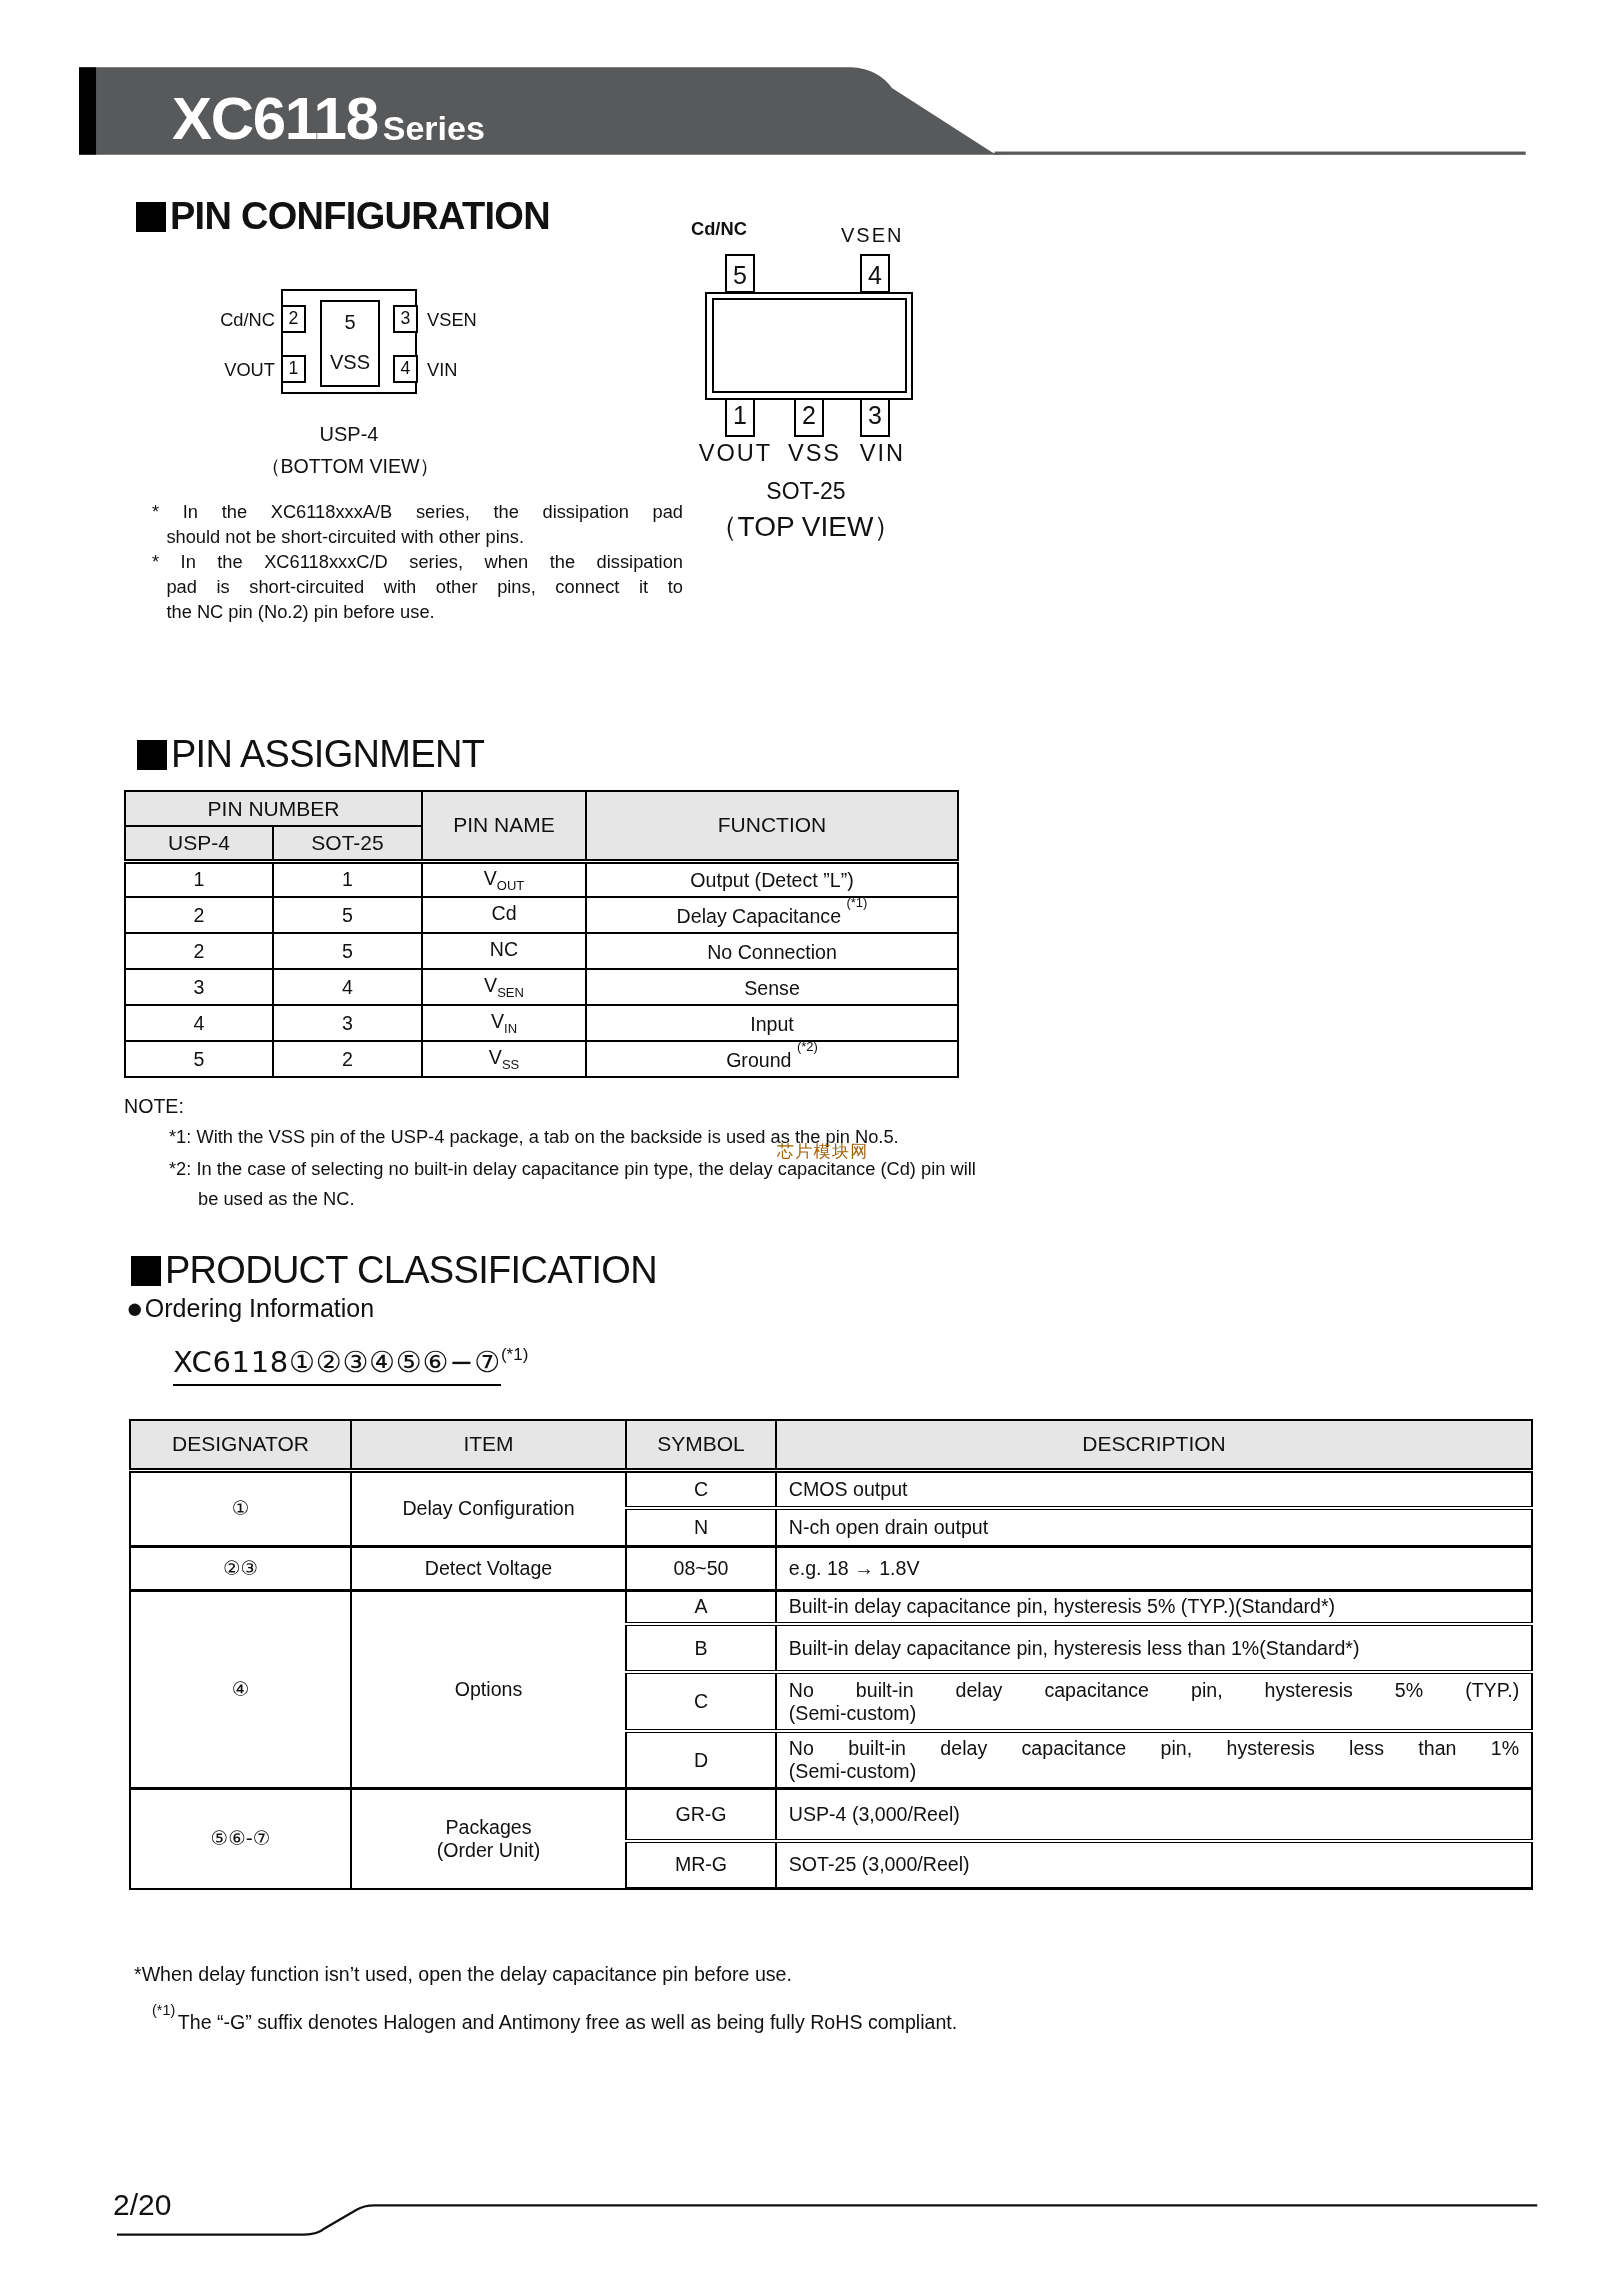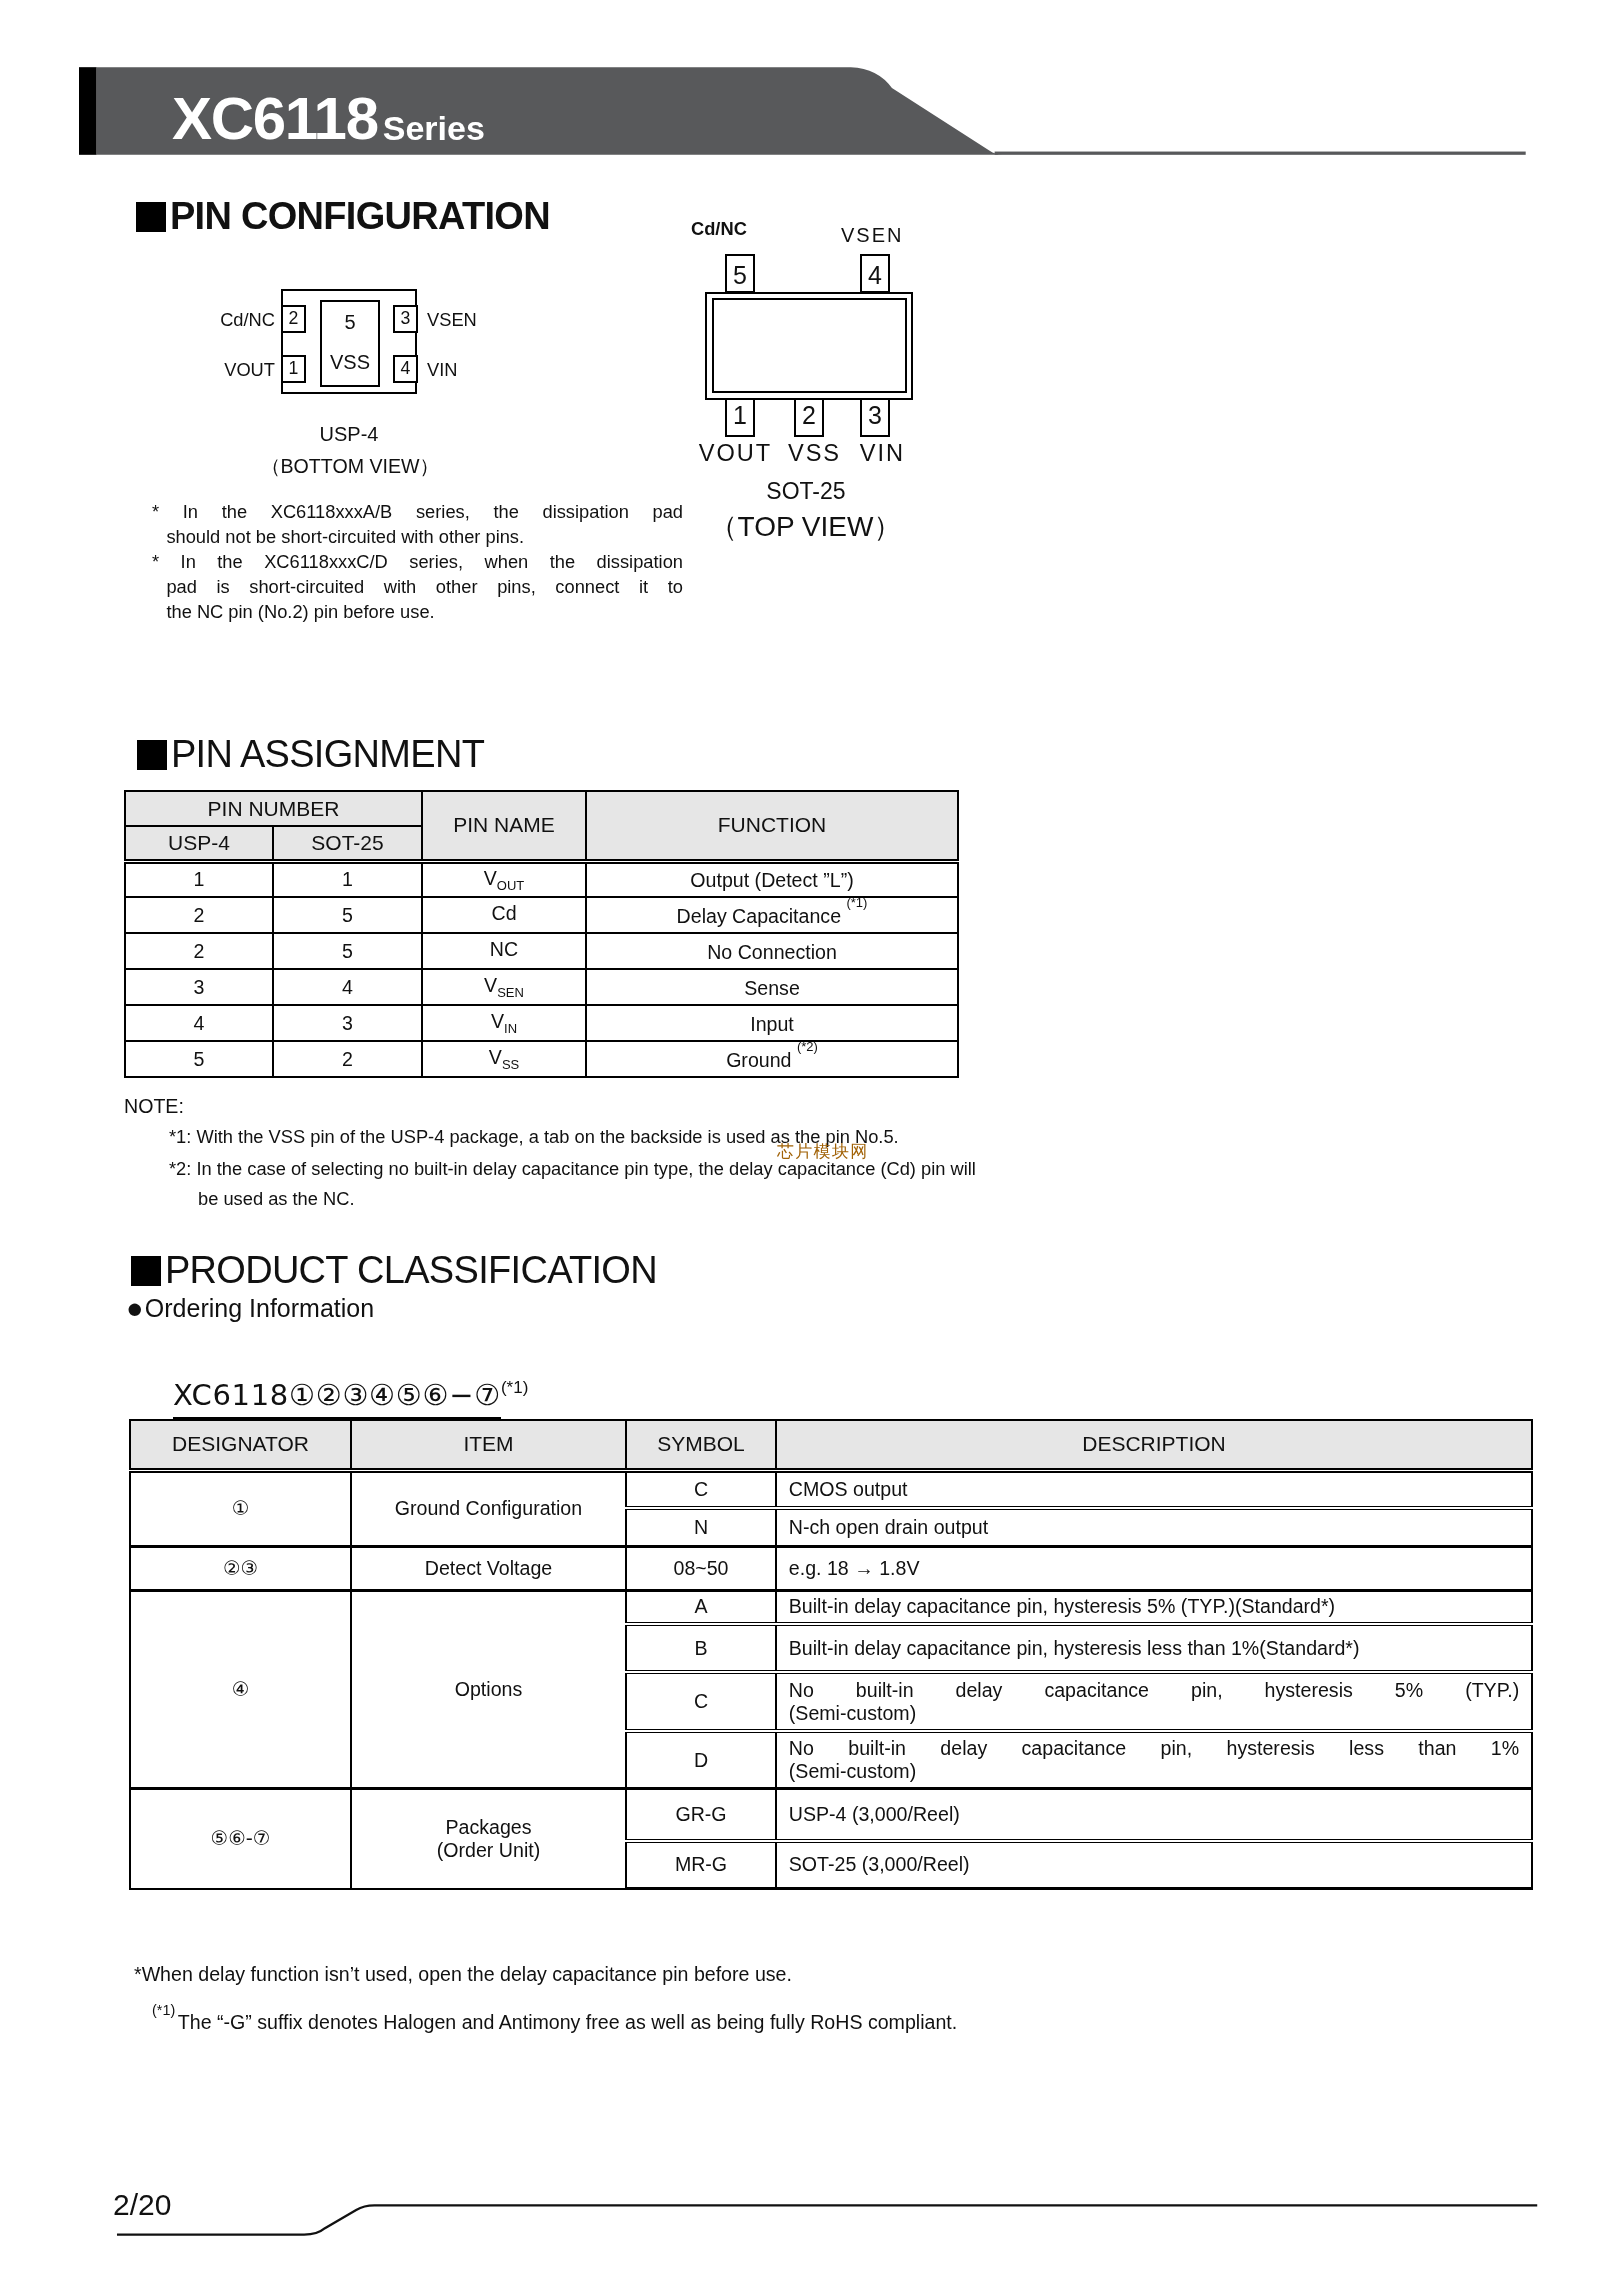--- a/index.html
+++ b/index.html
@@ -80,21 +80,21 @@
   
   .note-label { left:124px; top:1095px; font-size:19.6px; }
   .note-l1 { left:169px; top:1126px; font-size:18.3px; }
   .note-l2 { left:169px; top:1158px; font-size:18.3px; }
   .note-l3 { left:198px; top:1188px; font-size:18.3px; }
   .watermark { left:777px; top:1140px; font-size:17px; color:#a16207; letter-spacing:1.3px; font-family:Liberation Serif, serif; }
 
   
   .ordering-head { left:126px; top:1294px; font-size:25px; display:flex; align-items:center; }
   .bullet { font-size:29px; line-height:1; margin-right:1.3px; }
-  .ordering-line { left:173px; top:1345px; font-size:29px; white-space:nowrap;margin-top:33px; }
+  .ordering-line { left:173px; top:1345px; font-size:29px; white-space:nowrap; }
   .ordering-main { border-bottom:2px solid #000; padding-bottom:5.2px; font-family:"DejaVu Sans","Liberation Sans",sans-serif; letter-spacing:0.7px; }
   .ordering-sup { font-size:17px; position:relative; top:-11.8px; }
 
   .cls-table-wrap { left:129px; top:1419px; }
   table.classif { border-collapse:collapse; table-layout:fixed; width:1401px; }
   table.classif th, table.classif td { border:2px solid #000; vertical-align:middle; font-weight:400; background:#fff; }
   table.classif th { background:#e6e6e6; font-size:21px; height:50px; text-align:center; }
   table.classif td { font-size:19.6px; }
   table.classif td.ctr { text-align:center; }
   table.classif td.desc { text-align:left; padding:3.9px 11.8px; }
@@ -265,21 +265,21 @@
       <tbody>
           <tr>
         <th>DESIGNATOR</th>
         <th>ITEM</th>
         <th>SYMBOL</th>
         <th>DESCRIPTION</th>
       </tr>
 
       <tr class="first" style="height:38px">
         <td class="ctr circ" rowspan="2">①</td>
-        <td class="ctr" rowspan="2">Ground Configuration</td>
+        <td class="ctr" rowspan="2">Delay Configuration</td>
         <td class="ctr">C</td>
         <td class="desc">CMOS output</td>
       </tr>
       <tr class="inner" style="height:38px">
         <td class="ctr">N</td>
         <td class="desc">N-ch open drain output</td>
       </tr>
 
       <tr class="grp" style="height:44px">
         <td class="ctr circ">②③</td>

